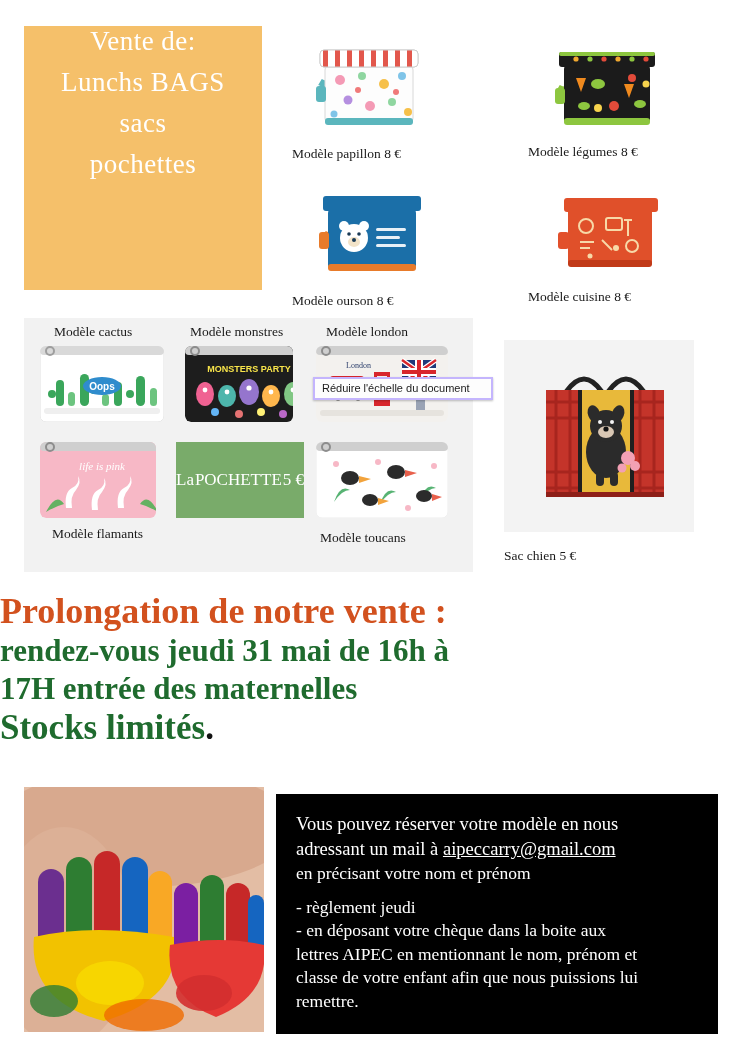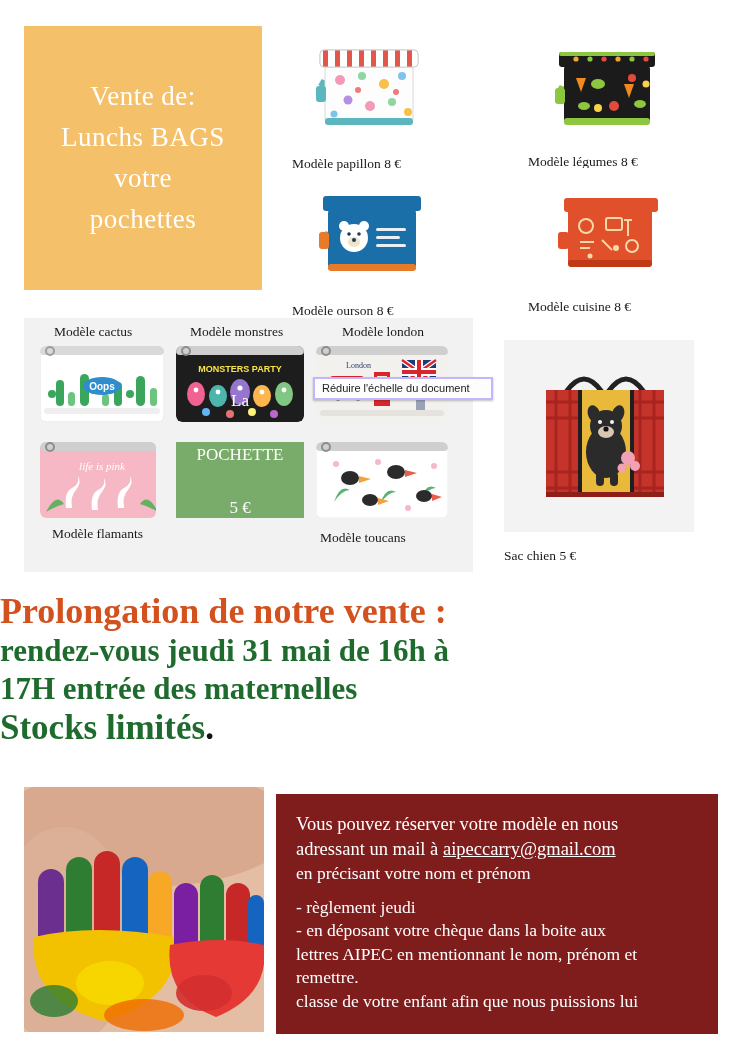--- a/index.html
+++ b/index.html
@@ -19,21 +19,20 @@
   .sale-banner {
     position: absolute;
     left: 24px;
     top: 26px;
     width: 238px;
     height: 264px;
     background: #f5c06a;
     display: flex;
     flex-direction: column;
     align-items: center;
-    justify-content: center;
     gap: 10px;
   }
   .sale-banner .line {
     color: #ffffff;
     font-size: 27px;
     font-family: "Liberation Serif", serif;
     letter-spacing: 0.5px;
     text-align: center;
     line-height: 1.15;
   }
@@ -44,21 +43,21 @@
   }
   .prod .art {
     position: relative;
     overflow: hidden;
     background: #ffffff;
   }
   .prod .cap {
     font-family: "Liberation Serif", serif;
     font-size: 13.5px;
     color: #1a1a1a;
-    margin-top: 16px;
+    margin-top: 6px;
     text-align: left;
   }
 
   
   .pouch-panel {
     position: absolute;
     left: 24px;
     top: 318px;
     width: 449px;
     height: 254px;
@@ -73,29 +72,28 @@
   .pouch {
     position: absolute;
     border-radius: 6px;
     overflow: hidden;
   }
 
   .pochette-tile {
     position: absolute;
     background: #79ab6a;
     display: flex;
-    flex-direction: column;
+    flex-direction: row;
     align-items: center;
-    justify-content: flex-end;
+    justify-content: space-between;
     color: #ffffff;
     font-family: "Liberation Serif", serif;
     font-size: 17px;
     line-height: 1.25;
     text-align: center;
-    gap: 32px;
   }
 
   
   .tooltip {
     position: absolute;
     left: 313px;
     top: 377px;
     background: #fdfdfd;
     border: 2px solid #c4b5fd;
     box-shadow: 0 1px 2px rgba(0,0,0,0.25);
@@ -147,42 +145,42 @@
     height: 245px;
     overflow: hidden;
     background: #e8c6ad;
   }
   .green-card {
     position: absolute;
     left: 276px;
     top: 794px;
     width: 442px;
     height: 240px;
-    background: #7f1d1d;
+    background: #000000;
     color: #ffffff;
     padding: 18px 20px 15px 20px;
     box-sizing: border-box;
     font-family: "Liberation Serif", serif;
     font-size: 17.5px;
     line-height: 1.35;
   }
   .green-card .big { font-size: 18.5px; }
   .mail-link {
     color: #ffffff;
     text-decoration: underline;
   }
   .gap { height: 10px; }
 </style>
 </head>
 <body>
 
 <div class="sale-banner">
   <div class="line">Vente de:</div>
   <div class="line">Lunchs BAGS</div>
-  <div class="line">votre</div>
+  <div class="line">sacs</div>
   <div class="line">pochettes</div>
 </div>
 
 <div class="prod" style="left:292px; top:26px; width:152px;">
   <div class="art" style="width:152px; height:114px;">
     <svg width="152" height="114" viewBox="0 0 152 114">
       <rect x="0" y="0" width="152" height="114" fill="#ffffff"></rect>
 
       <path d="M28 56 a14 14 0 1 0 6 -26" fill="none" stroke="#5bb6bd" stroke-width="7"></path>
 
@@ -325,21 +323,21 @@
       </g>
     </svg>
   </div>
   <div class="cap">Modèle cuisine 8 €</div>
 </div>
 
 <div class="pouch-panel">
 
   <div class="pouch-cap" style="left:30px; top:6px;">Modèle cactus</div>
   <div class="pouch-cap" style="left:166px; top:6px;">Modèle monstres</div>
-  <div class="pouch-cap" style="left:318px; top:6px;">Modèle london</div>
+  <div class="pouch-cap" style="left:302px; top:6px;">Modèle london</div>
 
   <div class="pouch" style="left:16px; top:28px; width:124px; height:76px;">
     <svg width="124" height="76" viewBox="0 0 124 76">
       <rect x="0" y="0" width="124" height="76" rx="6" fill="#ffffff" stroke="#e0e0e0"></rect>
       <rect x="0" y="0" width="124" height="9" rx="4" fill="#d9d9d9"></rect>
       <circle cx="10" cy="5" r="4" fill="none" stroke="#9e9e9e" stroke-width="2"></circle>
       <g fill="#3aa65b">
         <rect x="16" y="34" width="8" height="26" rx="4"></rect>
         <rect x="8" y="44" width="8" height="8" rx="4"></rect>
         <rect x="40" y="28" width="9" height="32" rx="4.5"></rect>
@@ -352,21 +350,21 @@
         <rect x="28" y="46" width="7" height="14" rx="3.5"></rect>
         <rect x="62" y="48" width="7" height="12" rx="3.5"></rect>
         <rect x="110" y="42" width="7" height="18" rx="3.5"></rect>
       </g>
       <ellipse cx="62" cy="40" rx="19" ry="9" fill="#2f8ccd"></ellipse>
       <text x="62" y="44" font-family="Liberation Sans, sans-serif" font-size="10" fill="#ffffff" text-anchor="middle" font-weight="bold">Oops</text>
       <rect x="4" y="62" width="116" height="6" rx="3" fill="#efefef"></rect>
     </svg>
   </div>
 
-  <div class="pouch" style="left:152px; top:28px; width:128px; height:76px;">
+  <div class="pouch" style="left:161px; top:28px; width:108px; height:76px;">
     <svg width="128" height="76" viewBox="0 0 128 76">
       <rect x="0" y="0" width="128" height="76" rx="6" fill="#1d1d1d"></rect>
       <rect x="0" y="0" width="128" height="9" rx="4" fill="#cfcfcf"></rect>
       <circle cx="10" cy="5" r="4" fill="none" stroke="#8d8d8d" stroke-width="2"></circle>
       <text x="64" y="26" font-family="Liberation Sans, sans-serif" font-size="9" fill="#f8e44a" text-anchor="middle" font-weight="bold">MONSTERS PARTY</text>
       <g>
         <ellipse cx="20" cy="48" rx="9" ry="12" fill="#f06292"></ellipse>
         <ellipse cx="42" cy="50" rx="9" ry="11" fill="#4db6ac"></ellipse>
         <ellipse cx="64" cy="46" rx="10" ry="13" fill="#9575cd"></ellipse>
         <ellipse cx="86" cy="50" rx="9" ry="11" fill="#ffb74d"></ellipse>
@@ -569,15 +567,15 @@
 <div class="green-card">
   <div class="big">Vous pouvez réserver votre modèle en nous</div>
   <div class="big">
     <span>adressant un mail à </span><a class="mail-link" href="#">aipeccarry@gmail.com</a>
   </div>
   <div>en précisant votre nom et prénom</div>
   <div class="gap"></div>
   <div>- règlement jeudi</div>
   <div>- en déposant votre chèque dans la boite aux</div>
   <div>lettres AIPEC en mentionnant le nom, prénom et</div>
+  <div>classe de votre enfant afin que nous puissions lui</div>
   <div>remettre.</div>
-  <div>classe de votre enfant afin que nous puissions lui</div>
 </div>
 
 </body></html>

